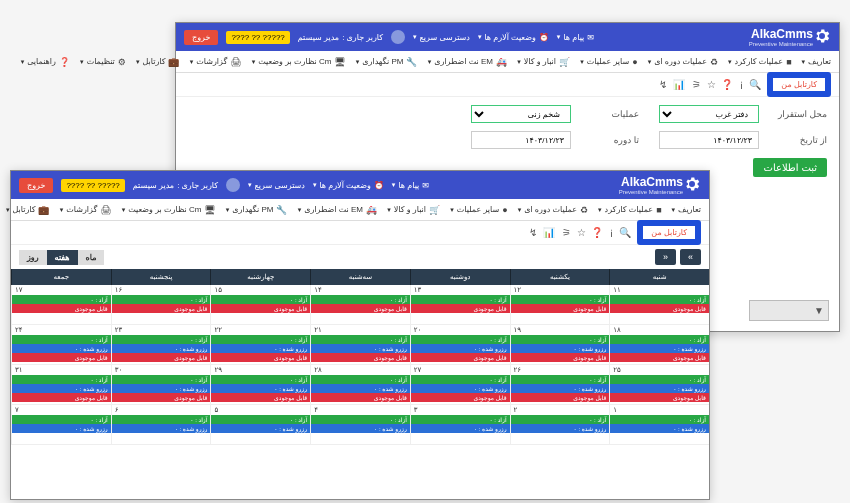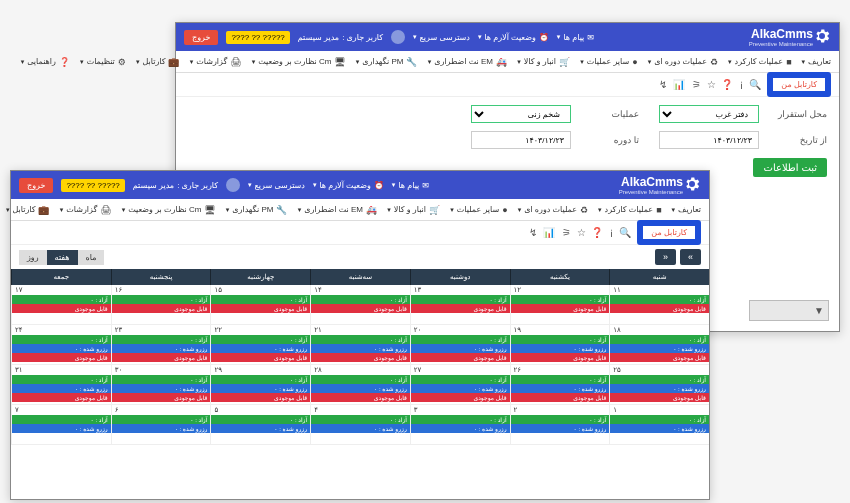--- a/index.html
+++ b/index.html
@@ -38,21 +38,21 @@
 .btn-green { background: #28a745; color: #fff; padding: 4px 10px; border-radius: 2px; font-size: 10px; cursor: pointer; border: none; }
 
 .filter-block { position: absolute; bottom: 10px; right: 10px; border: 1px solid #bbb; background: #e8e8e8; padding: 4px; font-size: 8px; width: 80px; }
 .filter-icon { font-size: 10px; color: #555; }
 
 .calendar-title-row { display: flex; align-items: center; justify-content: space-between; padding: 4px 8px; direction: rtl; }
 .cal-nav { display: flex; gap: 4px; }
 .nav-btn { background: #2c3e50; color: #fff; padding: 3px 8px; font-size: 9px; cursor: pointer; border-radius: 2px; }
 .cal-title { font-size: 12px; color: #333; font-weight: bold; }
 .view-btns { display: flex; }
-.vb { padding: 3px 8px; font-size: 8px; cursor: pointer; border: none; }
+.vb { padding: 3px 8px; font-size: 8px; cursor: pointer; border: none; font-weight: bold; }
 .vb-active { background: #2c3e50; color: #fff; }
 .vb-inactive { background: #ddd; color: #333; }
 .subtitle { font-size: 9px; color: #555; padding: 2px 10px; text-align: right; }
 
 .cal-grid { display: grid; grid-template-columns: repeat(7, 1fr); font-size: 7px; direction: rtl; }
 .day-head { background: #2c3e50; color: #fff; text-align: center; padding: 4px 2px; border-left: 1px solid #1a252f; }
 .cell { border: 1px solid #eee; border-top: none; border-right: none; min-height: 40px; display: flex; flex-direction: column; }
 .daynum { background: #fff; color: #333; font-size: 7px; padding: 1px 3px; text-align: left; direction: ltr; }
 .bar { font-size: 6px; padding: 1px 3px; color: #fff; white-space: nowrap; overflow: hidden; }
 .bar-green { background: #28a745; }

